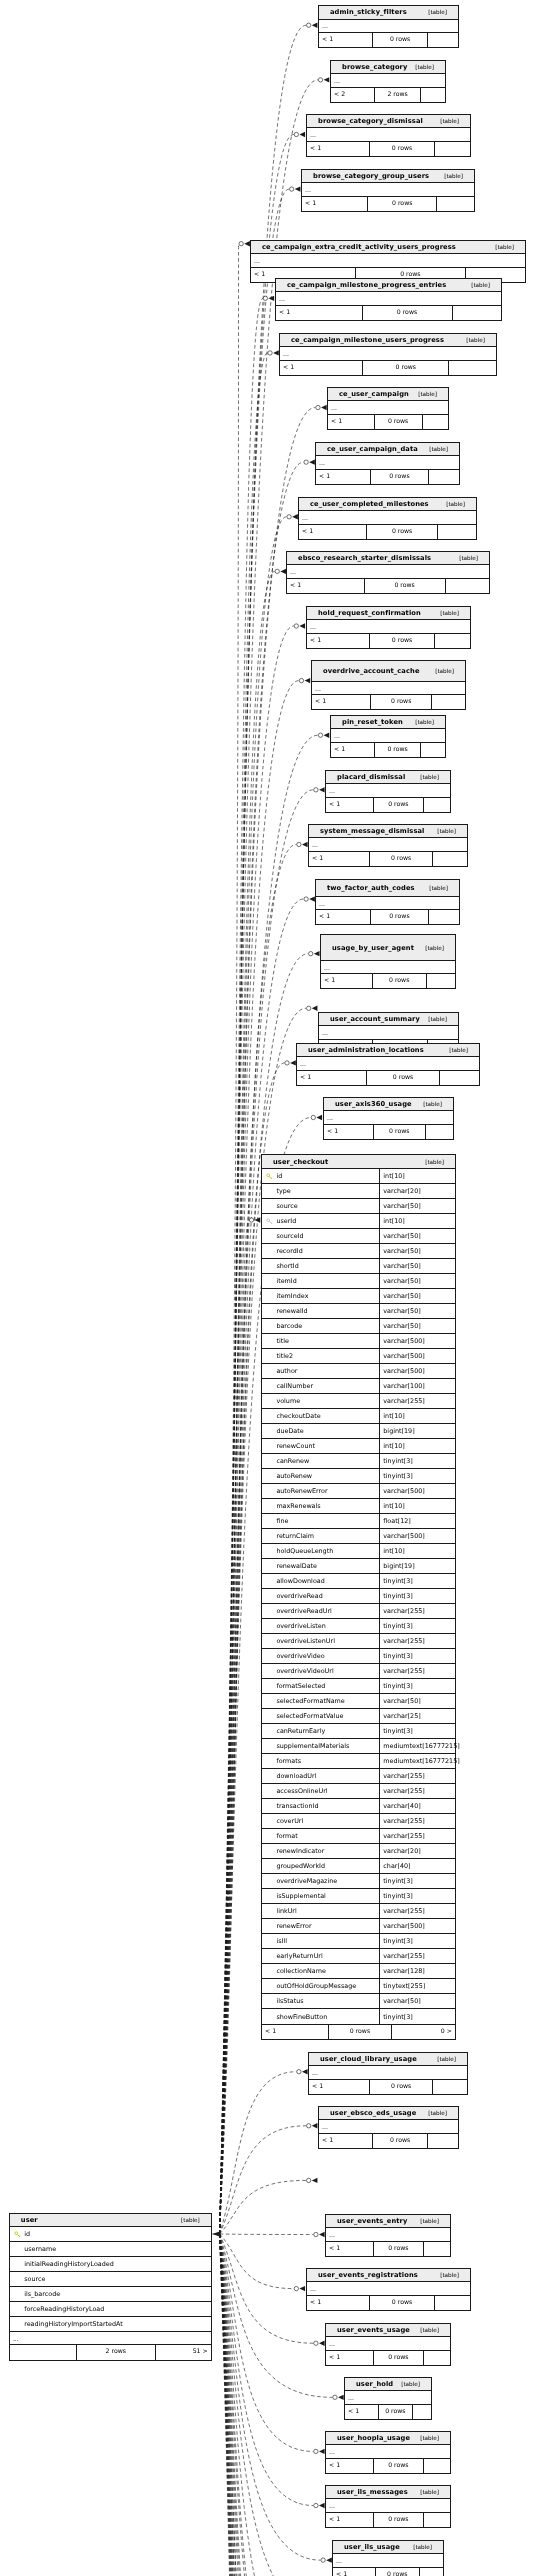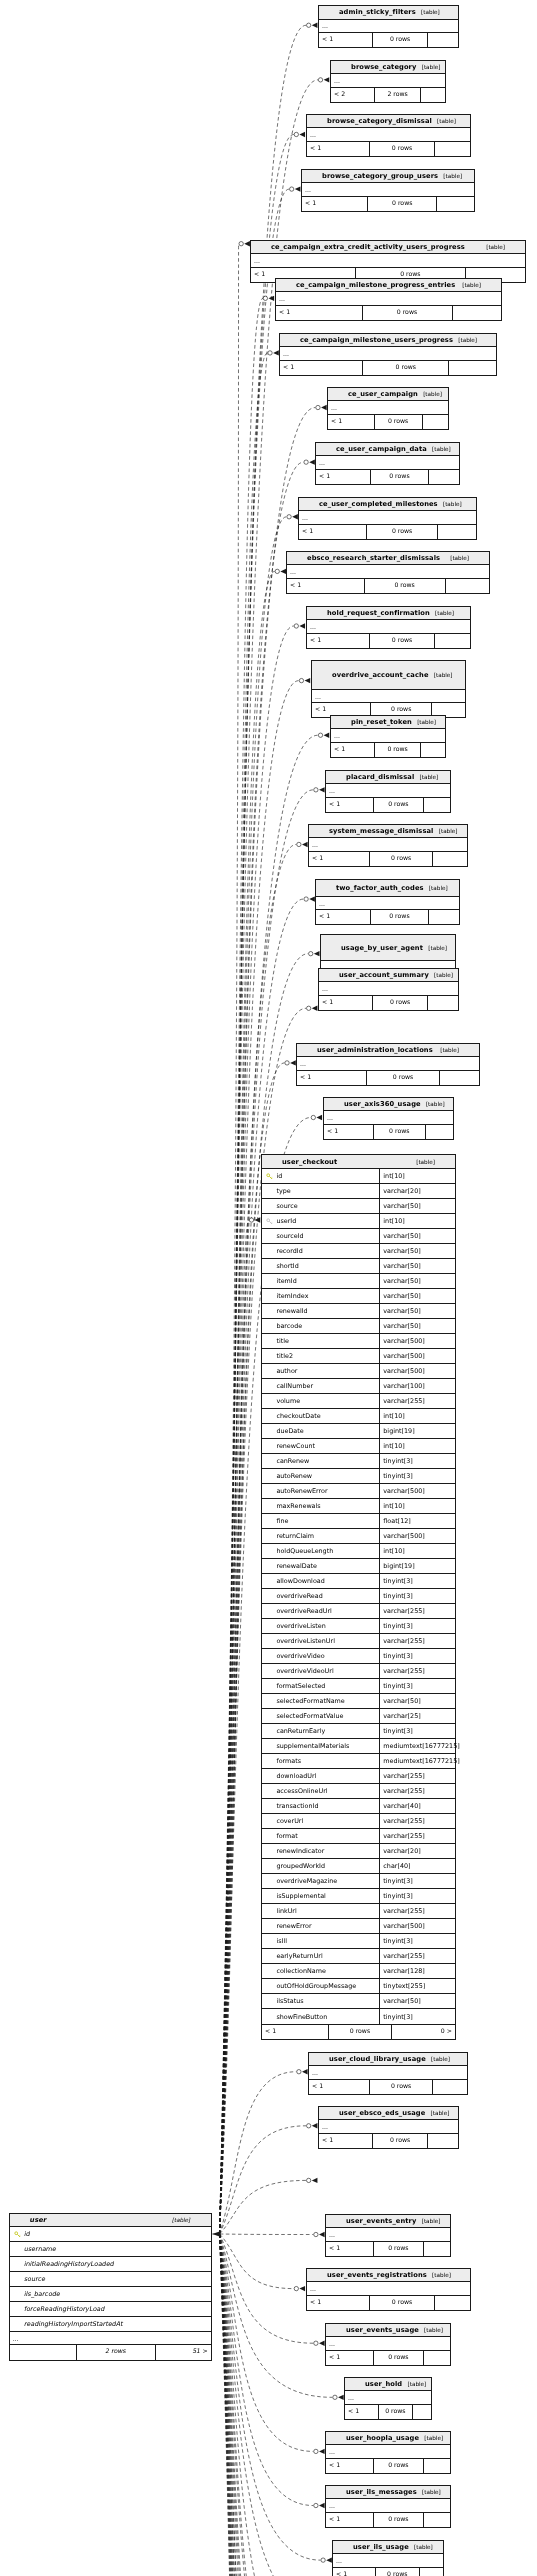--- a/index.html
+++ b/index.html
@@ -2,21 +2,21 @@
 <html style="font-size:8.2px"><head>
 <meta charset="utf-8">
 <style>
   html,body{margin:0;padding:0;background:#ffffff;}
   #canvas{position:relative;width:538px;height:3639px;background:#fff;
           font-family:"DejaVu Sans","Liberation Sans",sans-serif;color:#000;}
   #edges{position:absolute;left:0;top:0;width:538px;height:3639px;}
   .tbox{position:absolute;background:#fff;border:0.5px solid #1a1a1a;box-sizing:border-box;}
   .tbox.focal{border-width:1px;}
   .thead{display:flex;justify-content:space-between;align-items:center;
-         background:#ededed;border-bottom:0.5px solid #1a1a1a;padding:0 20px;box-sizing:border-box;}
+         background:#ededed;border-bottom:0.5px solid #1a1a1a;padding:0 11px;box-sizing:border-box;}
   .tname{font-weight:bold;font-size:6.7px;letter-spacing:0.1px;white-space:nowrap;}
   .tbadge{font-size:5.7px;white-space:nowrap;padding-left:5.2px;}
   .dots{font-size:6.2px;line-height:7.2px;padding:2.6px 3.1px 3.6px 3.1px;border-bottom:0.5px solid #1a1a1a;box-sizing:border-box;}
   .tfoot{display:flex;font-size:6.2px;box-sizing:border-box;}
   .tfoot .c1{padding:2.1px 3.1px;box-sizing:border-box;}
   .tfoot .c2{text-align:center;padding:2.1px 1px;border-left:0.5px solid #1a1a1a;box-sizing:border-box;}
   .tfoot .c3{text-align:right;padding:2.1px 3.1px;border-left:0.5px solid #1a1a1a;box-sizing:border-box;}
   .colrow{display:flex;border-bottom:0.5px solid #1a1a1a;box-sizing:border-box;height:15px;font-size:6.4px;}
   .colrow:last-of-type{border-bottom:none;}
   .cname{flex:0 0 61%;display:flex;align-items:center;padding-left:4.1px;box-sizing:border-box;
@@ -182,21 +182,21 @@
       <path d="M 426 4336 C 468 5456.5599999999995, 462 7004, 533 7004" fill="none" stroke="#1a1a1a" stroke-width="1.2" stroke-dasharray="7 5"></path>
       <circle cx="538" cy="7004" r="4.2" fill="#fff" stroke="#1a1a1a" stroke-width="1.2"></circle>
       <polygon points="555,6998.8 555,7009.2 544,7004" fill="#1a1a1a"></polygon>
       <path d="M 426 4336 C 468 3509.44, 462 2368, 483 2368" fill="none" stroke="#1a1a1a" stroke-width="1.2" stroke-dasharray="7 5"></path>
       <circle cx="488" cy="2368" r="4.2" fill="#fff" stroke="#1a1a1a" stroke-width="1.2"></circle>
       <polygon points="505,2362.8 505,2373.2 494,2368" fill="#1a1a1a"></polygon>
       <polygon points="412,4336 426,4331 426,4341" fill="#1a1a1a"></polygon>
       <line x1="412" y1="4336" x2="426" y2="4336" stroke="#1a1a1a" stroke-width="1.2"></line>
     </svg>
 
-  <div class="tbox" id="user-box" style="left:8.8px;top:2213px;width:203px;font-style:italic;">
+  <div class="tbox" id="user-box" style="left:8.8px;top:2213px;width:203px;">
     <div class="thead" style="height:13.4px">
       <span class="tname">user</span>
       <span class="tbadge">[table]</span>
     </div>
     <div id="user-cols">
         <div class="colrow">
           <span class="cname nodivide">
             <span class="keyslot">
               <svg width="7.2" height="7.2" viewBox="0 0 14 14">
                 <circle cx="4.3" cy="4.3" r="2.7" fill="none" stroke="#c4c81e" stroke-width="1.7"></circle>
@@ -812,21 +812,21 @@
       <span class="tbadge">[table]</span>
     </div>
     <div class="dots" style="height:13.4px">...</div>
     <div class="tfoot" style="height:14px">
       <span class="c1" style="flex:0 0 38%">&lt; 1</span>
       <span class="c2" style="flex:0 0 40%">0 rows</span>
       <span class="c3" style="flex:1 1 auto"></span>
     </div>
   </div>
     <div class="tbox" style="left: 311px; top: 660px; width: 155px;">
-    <div class="thead" style="height:29px">
+    <div class="thead" style="height:21px">
       <span class="tname">overdrive_account_cache</span>
       <span class="tbadge">[table]</span>
     </div>
     <div class="dots" style="height:13.4px">...</div>
     <div class="tfoot" style="height:14px">
       <span class="c1" style="flex:0 0 38%">&lt; 1</span>
       <span class="c2" style="flex:0 0 40%">0 rows</span>
       <span class="c3" style="flex:1 1 auto"></span>
     </div>
   </div>
@@ -883,21 +883,21 @@
       <span class="tname">usage_by_user_agent</span>
       <span class="tbadge">[table]</span>
     </div>
     <div class="dots" style="height:13.4px">...</div>
     <div class="tfoot" style="height:14px">
       <span class="c1" style="flex:0 0 38%">&lt; 1</span>
       <span class="c2" style="flex:0 0 40%">0 rows</span>
       <span class="c3" style="flex:1 1 auto"></span>
     </div>
   </div>
-    <div class="tbox" style="left: 318px; top: 968px; width: 141px;">
+    <div class="tbox" style="left: 318px; top: 1012px; width: 141px;">
     <div class="thead" style="height:13.4px">
       <span class="tname">user_account_summary</span>
       <span class="tbadge">[table]</span>
     </div>
     <div class="dots" style="height:13.4px">...</div>
     <div class="tfoot" style="height:14px">
       <span class="c1" style="flex:0 0 38%">&lt; 1</span>
       <span class="c2" style="flex:0 0 40%">0 rows</span>
       <span class="c3" style="flex:1 1 auto"></span>
     </div>

